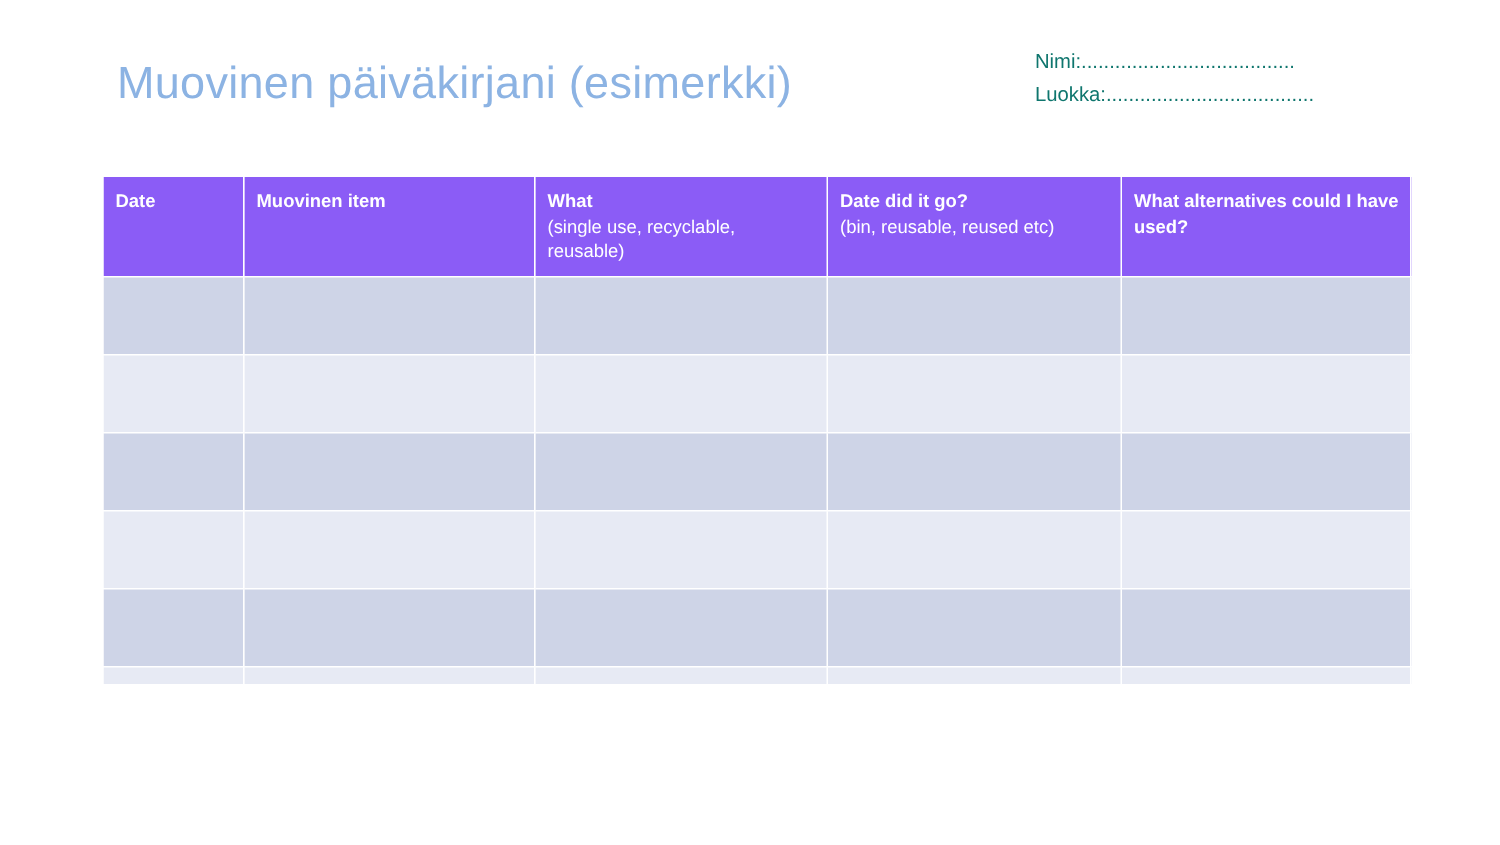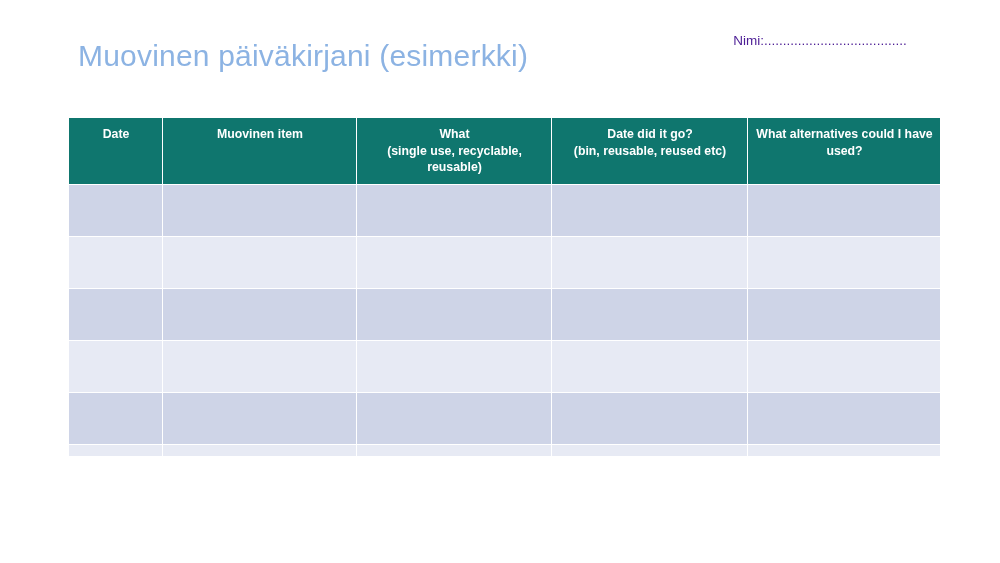--- a/index.html
+++ b/index.html
@@ -39,49 +39,48 @@
 
   
   .meta-fields {
     position: absolute;
     left: 690px;
     top: 30px;
     width: 260px;
   }
   .meta-row {
     font-size: 13.5px;
-    color: #4c1d95;
+    color: #0f766e;
     line-height: 21.5px;
     white-space: nowrap;
     overflow: hidden;
-    text-align: center;
   }
 
   
   .diary-table {
     position: absolute;
     left: 68px;
     top: 117px;
     width: 872px;
     border-collapse: collapse;
     table-layout: fixed;
   }
   .diary-table th,
   .diary-table td {
     border: 1.5px solid #ffffff;
     padding: 0;
     vertical-align: top;
   }
   .diary-table thead th {
-    background: #0f766e;
+    background: #8b5cf6;
     color: #ffffff;
     font-size: 12.3px;
     font-weight: bold;
     line-height: 16.5px;
-    text-align: center;
+    text-align: left;
     padding: 8px 7px 8px 8px;
     height: 52px;
     box-sizing: border-box;
   }
   .diary-table tbody td {
     height: 52px;
     box-sizing: border-box;
   }
   .diary-table tbody tr.row-dark td {
     background: #ced4e7;
@@ -91,21 +90,21 @@
   }
 
   .col-date    { width: 94px; }
   .col-item    { width: 194px; }
   .col-type    { width: 195px; }
   .col-where   { width: 196px; }
   .col-alt     { width: 193px; }
 
   .hdr-sub {
     display: block;
-    font-weight: bold;
+    font-weight: normal;
   }
 
   
   .droplets {
     position: absolute;
     left: 0;
     top: 486px;
     width: 1000px;
     height: 77px;
     pointer-events: none;
@@ -149,20 +148,21 @@
 </style>
 </head>
 <body>
 
 <div class="slide">
 
   <div class="slide-title">Muovinen päiväkirjani (esimerkki)</div>
 
   <div class="meta-fields">
     <div class="meta-row">Nimi:......................................</div>
+    <div class="meta-row">Luokka:.....................................</div>
   </div>
 
   <table class="diary-table">
     <colgroup>
       <col class="col-date">
       <col class="col-item">
       <col class="col-type">
       <col class="col-where">
       <col class="col-alt">
     </colgroup>

